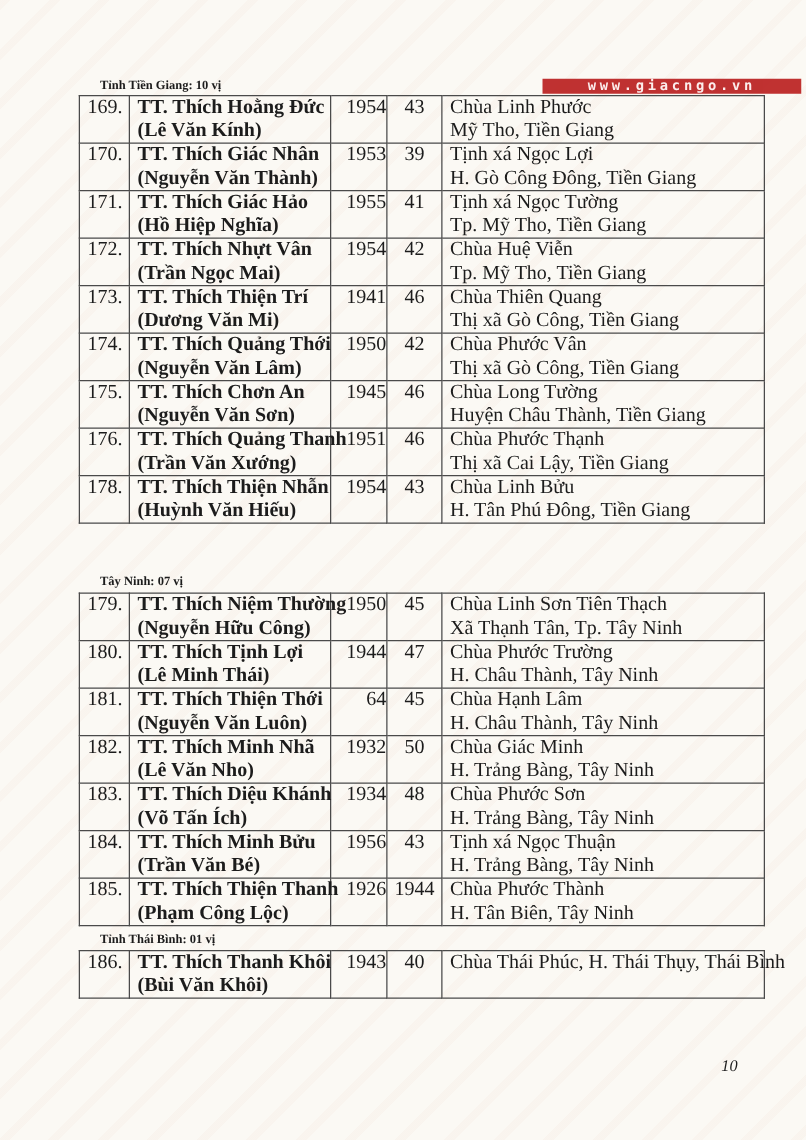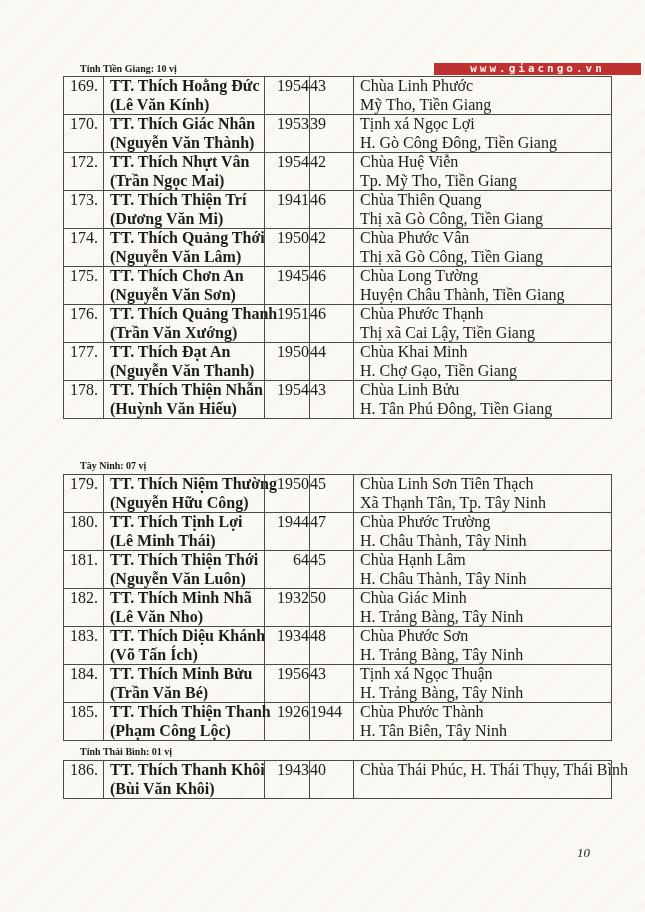--- a/index.html
+++ b/index.html
@@ -25,21 +25,21 @@
     border: 1px solid #4a4a4a;
     padding: 0 0 0 6px;
     vertical-align: top;
     line-height: 18.5px;
     height: 37px;
     box-sizing: border-box;
   }
   td.idx { width: 40px; }
   td.name { width: 161px; font-weight: bold; }
   td.yr { width: 45px; text-align: right; padding-left: 0 !important; }
-  td.age { width: 44px; padding-left: 0 !important; }
+  td.age { width: 44px; text-align: center; padding-left: 0 !important; }
   td.place { width: 258px; }
   .line { display: block; white-space: nowrap; }
   .watermark {
     position: absolute; left: 434px; top: 63px; width: 207px; height: 12px;
     background: #b91c1c; color: #fdecec;
     font-family: "DejaVu Sans Mono", monospace; font-weight: bold; font-size: 11px;
     letter-spacing: 3px; line-height: 12px; text-align: center; opacity: 0.9;
   }
   .page-number {
     position: absolute; left: 577px; top: 845px; font-size: 13px; font-style: italic;
@@ -86,20 +86,39 @@
         <td class="age">
           <span class="line">39</span>
         </td>
         <td class="place">
           <span class="line">Tịnh xá Ngọc Lợi</span>
           <span class="line">H. Gò Công Đông, Tiền Giang</span>
         </td>
       </tr>
       <tr>
         <td class="idx">
+          <span class="line">171.</span>
+        </td>
+        <td class="name">
+          <span class="line">TT. Thích Giác Hảo</span>
+          <span class="line">(Hồ Hiệp Nghĩa)</span>
+        </td>
+        <td class="yr">
+          <span class="line">1955</span>
+        </td>
+        <td class="age">
+          <span class="line">41</span>
+        </td>
+        <td class="place">
+          <span class="line">Tịnh xá Ngọc Tường</span>
+          <span class="line">Tp. Mỹ Tho, Tiền Giang</span>
+        </td>
+      </tr>
+      <tr>
+        <td class="idx">
           <span class="line">172.</span>
         </td>
         <td class="name">
           <span class="line">TT. Thích Nhựt Vân</span>
           <span class="line">(Trần Ngọc Mai)</span>
         </td>
         <td class="yr">
           <span class="line">1954</span>
         </td>
         <td class="age">
@@ -177,39 +196,20 @@
         </td>
         <td class="yr">
           <span class="line">1951</span>
         </td>
         <td class="age">
           <span class="line">46</span>
         </td>
         <td class="place">
           <span class="line">Chùa Phước Thạnh</span>
           <span class="line">Thị xã Cai Lậy, Tiền Giang</span>
-        </td>
-      </tr>
-      <tr>
-        <td class="idx">
-          <span class="line">177.</span>
-        </td>
-        <td class="name">
-          <span class="line">TT. Thích Đạt An</span>
-          <span class="line">(Nguyễn Văn Thanh)</span>
-        </td>
-        <td class="yr">
-          <span class="line">1950</span>
-        </td>
-        <td class="age">
-          <span class="line">44</span>
-        </td>
-        <td class="place">
-          <span class="line">Chùa Khai Minh</span>
-          <span class="line">H. Chợ Gạo, Tiền Giang</span>
         </td>
       </tr>
       <tr>
         <td class="idx">
           <span class="line">178.</span>
         </td>
         <td class="name">
           <span class="line">TT. Thích Thiện Nhẫn</span>
           <span class="line">(Huỳnh Văn Hiếu)</span>
         </td>

